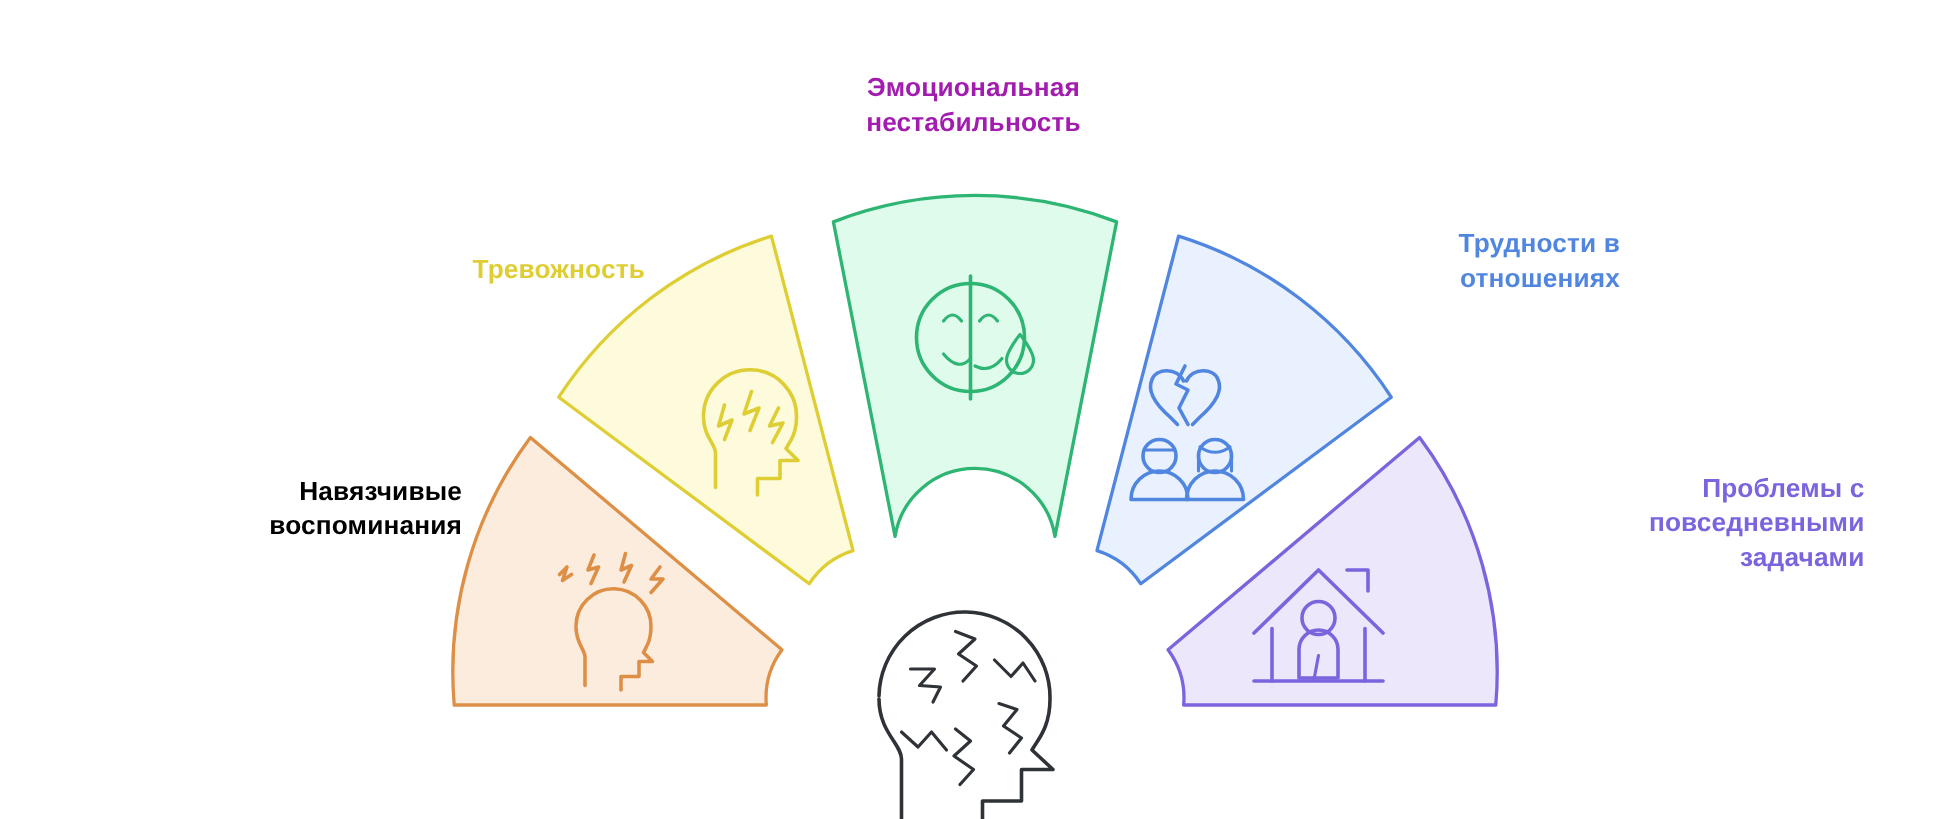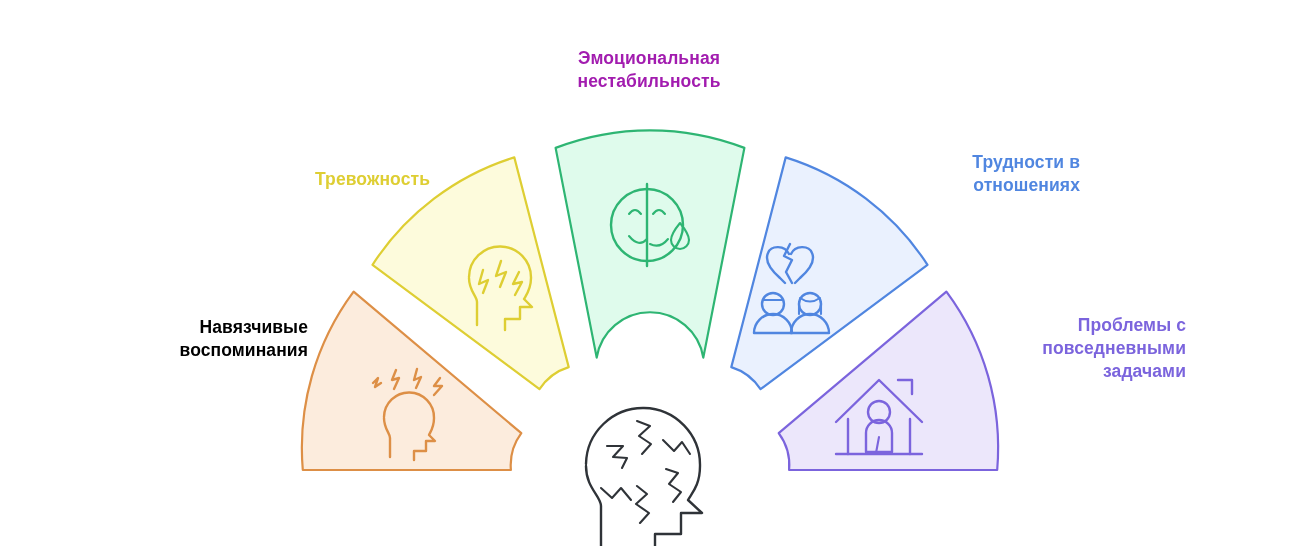--- a/index.html
+++ b/index.html
@@ -62,21 +62,21 @@
   #label-anxiety {
     left: 190px;  top: 168px; width: 240px;
   }
   #label-memories {
     left: 38px;   top: 316px; width: 270px;
   }
   #label-relations {
     left: 840px;  top: 151px; width: 240px;
   }
   #label-daily {
-    left: 926px;  top: 314px; width: 260px;
+    left: 983px;  top: 314px; width: 260px;
   }
 </style>
 </head>
 <body>
 
 <div id="diagram-root">
 
   <svg class="fan" viewBox="0 0 1300 546" xmlns="http://www.w3.org/2000/svg">
 
     <g>

